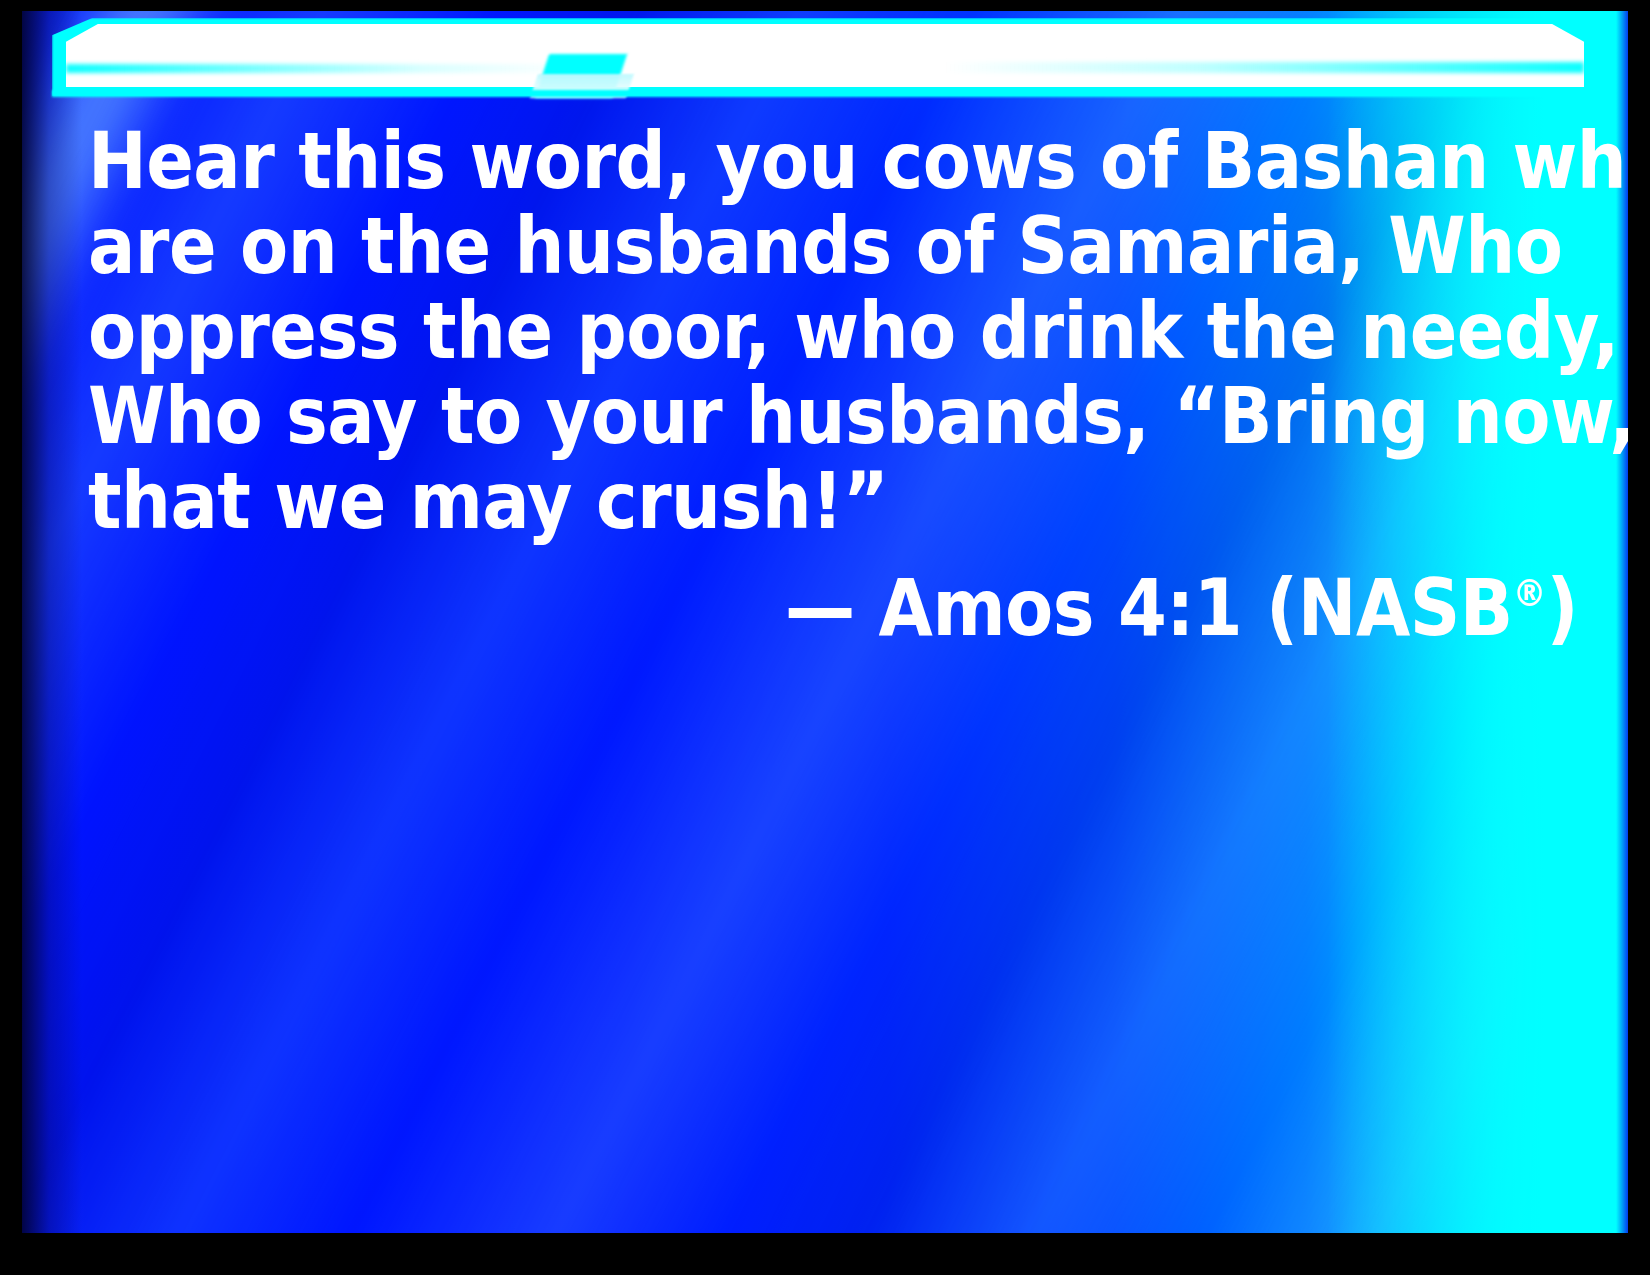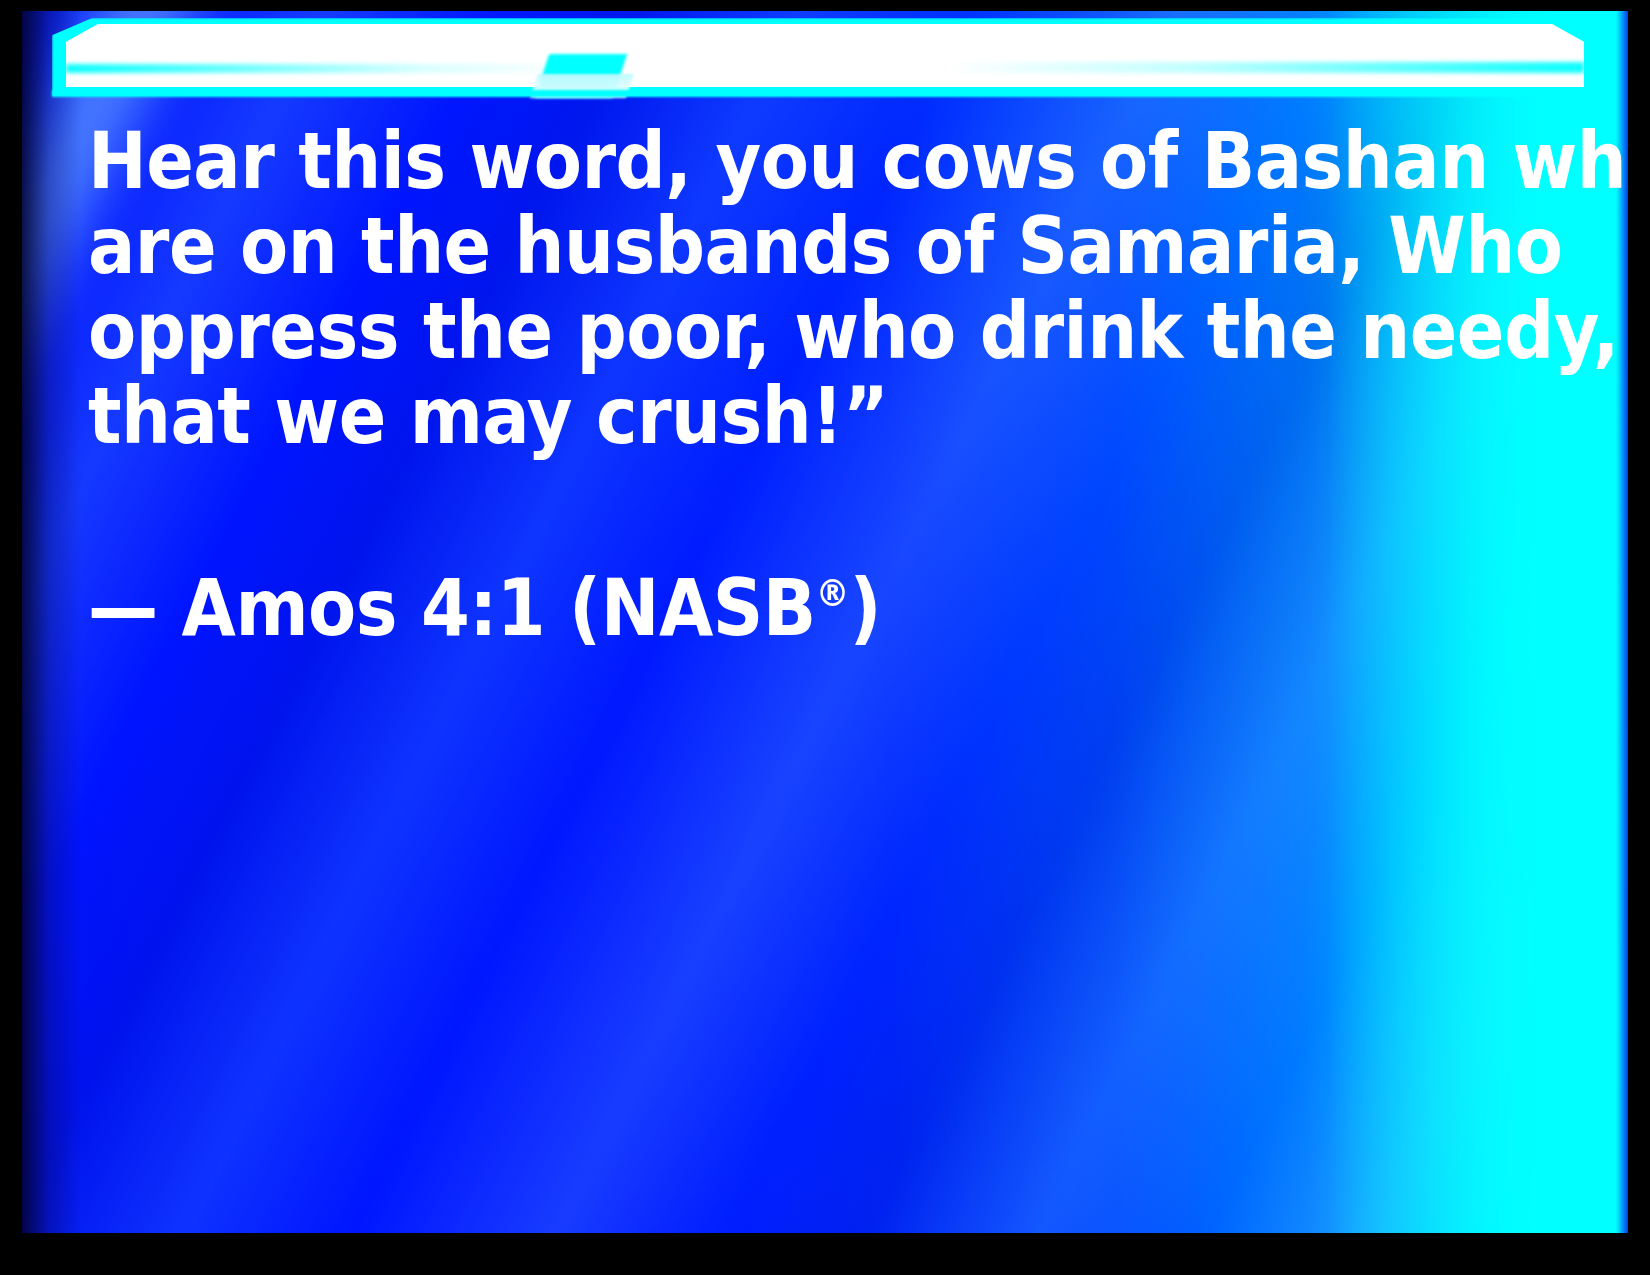--- a/index.html
+++ b/index.html
@@ -247,21 +247,21 @@
     line-height: 85px;
     color: #ffffff;
     white-space: nowrap;
     letter-spacing: -0.5px;
   }
   .attribution {
     position: absolute;
     left: 66px;
     top: 540px;
     width: 1490px;
-    text-align: left;
+    text-align: right;
     font-family: "Liberation Sans Narrow", "DejaVu Sans Condensed", "Liberation Sans", sans-serif;
     font-weight: bold;
     font-size: 78px;
     line-height: 85px;
     color: #ffffff;
     white-space: nowrap;
     letter-spacing: -0.5px;
   }
   .attribution .reg {
     font-size: 0.48em;
@@ -290,19 +290,20 @@
       <div class="band-wisp-b"></div>
       <div class="band-notch"></div>
       <div class="band-notch-fill"></div>
       <div class="band-lip"></div>
     </div>
 
     <div class="verse-block">
       <div class="verse-line">Hear this word, you cows of Bashan who</div>
       <div class="verse-line">are on the husbands of Samaria, Who</div>
       <div class="verse-line">oppress the poor, who drink the needy,</div>
+      <div class="verse-line">Who say to your husbands, “Bring now,</div>
       <div class="verse-line">that we may crush!”</div>
     </div>
 
     <div class="attribution"><span>— Amos 4:1 (NASB</span><span class="reg">®</span><span>)</span></div>
 
   </div>
 </div>
 
 </body></html>

